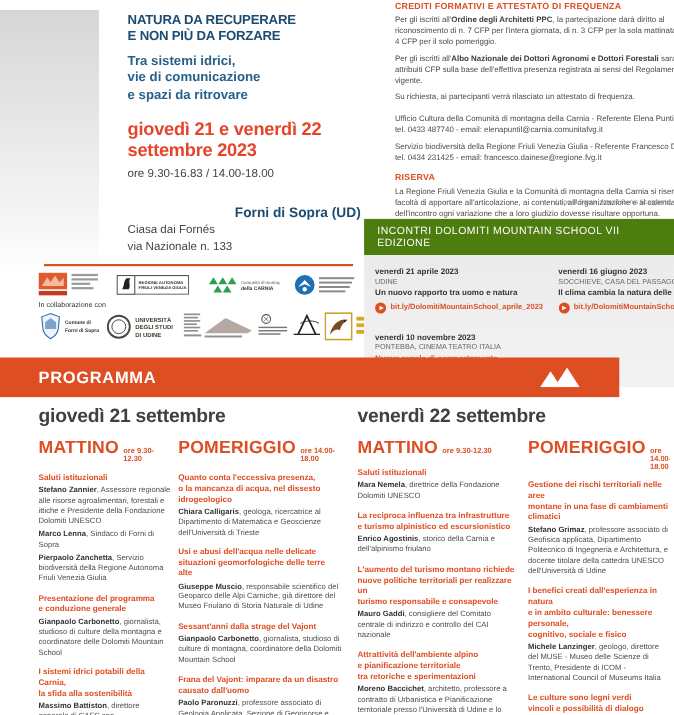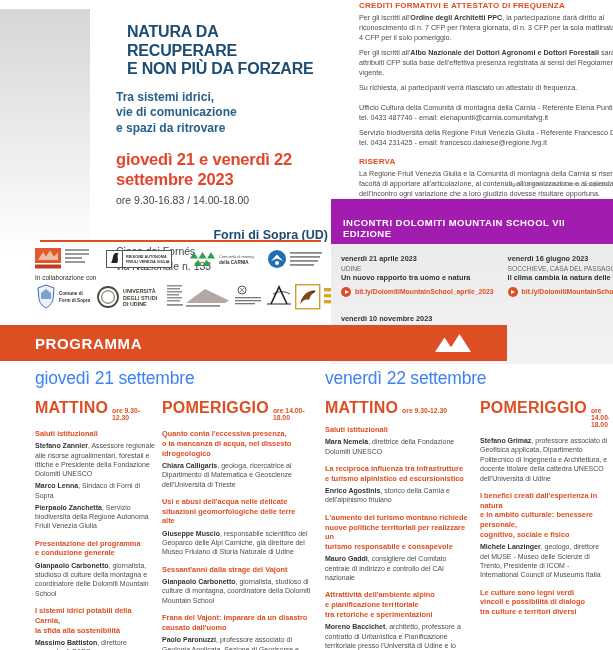--- a/index.html
+++ b/index.html
@@ -5,21 +5,21 @@
   html,body{margin:0;padding:0;background:#fff;}
   .page{position:relative;width:613px;height:650px;overflow:hidden;background:#fff;
         font-family:"Liberation Sans",sans-serif;color:#4c4c4c;}
 
   
   .photo-strip{position:absolute;left:0;top:9px;width:90px;height:242px;
     background:linear-gradient(180deg,#d6d6d6 0%,#e4e4e4 35%,#f4f4f4 75%,#ffffff 100%);}
 
   
   .hero{position:absolute;left:116px;top:12px;width:212px;}
-  .hero .title{margin:11px;font-size:16px;line-height:1.16;font-weight:bold;color:#1d4c72;
+  .hero .title{margin:0;font-size:12px;line-height:1.16;font-weight:bold;color:#1d4c72;
     letter-spacing:-0.2px;white-space:pre-line;}
   .hero .sub{margin-top:8px;font-size:12px;font-weight:bold;color:#27608a;line-height:1.3;white-space:pre-line;}
   .hero .date{margin-top:14px;font-size:16.5px;font-weight:bold;color:#e5452b;line-height:1.2;
     letter-spacing:-0.2px;white-space:pre-line;}
   .hero .hours{margin-top:4px;font-size:10.5px;color:#444;}
   .hero .venue{margin-top:22px;font-size:12.5px;font-weight:bold;color:#1d4c72;text-align:right;}
   .hero .venue-addr{margin-top:2px;font-size:10.5px;color:#444;line-height:1.4;white-space:pre-line;}
 
   .rule{position:absolute;left:40px;top:240px;width:281px;height:2px;background:#de4e23;}
 
@@ -33,41 +33,41 @@
   .info{position:absolute;left:331px;top:1px;width:278px;margin-left:28px;}
   .info .sec{margin-bottom:9px;}
   .info h3{margin:0 0 3px;font-size:8px;color:#de4e23;font-weight:bold;letter-spacing:.25px;}
   .info p{margin:0 0 5px;font-size:7.2px;color:#4c4c4c;line-height:1.4;white-space:pre-line;}
   .info p b{color:#3c3c3c;}
   .caption{position:absolute;left:331px;top:181px;width:278px;text-align:right;
     font-size:6px;color:#8c8c8c;}
 
   
   .dms{position:absolute;left:331px;top:199px;width:282px;}
-  .dms-head{background:#a21caf;color:#fff;font-weight:bold;font-size:9.5px;letter-spacing:.45px;
-    padding:18px 0 5px 12px;}
+  .dms-head{background:#4d7c0f;color:#fff;font-weight:normal;font-size:9.5px;letter-spacing:.45px;
+    padding:6px 0 5px 12px;}
   .dms-body{background:linear-gradient(180deg,#ebebeb,#f3f3f3);padding:10px 10px 12px;
     display:grid;grid-template-columns:1fr 1fr 1fr;column-gap:14px;row-gap:10px;}
   .ev-date{font-size:7.3px;font-weight:bold;color:#333;}
   .ev-place{font-size:6.6px;color:#666;margin-top:1.5px;}
   .ev-title{font-size:7.3px;font-weight:bold;color:#333;margin-top:1.5px;line-height:1.3;white-space:pre-line;}
   .ev-title.hl{color:#de4e23;}
   .ev-link{display:flex;align-items:center;gap:4px;margin-top:4.5px;}
   .play{width:10px;height:10px;border-radius:50%;background:#de4e23;position:relative;flex:0 0 10px;}
   .play::after{content:"";position:absolute;left:3.6px;top:2.6px;
     border-left:4px solid #fff;border-top:2.4px solid transparent;border-bottom:2.4px solid transparent;}
   .ev-link a{font-size:6.8px;font-weight:bold;color:#de4e23;text-decoration:none;}
 
   
-  .band{position:absolute;left:0;top:325px;width:507px;height:36px;background:#de4e23;
+  .band{position:absolute;left:0;top:325px;width:563px;height:36px;background:#de4e23;
     display:flex;align-items:center;}
   .band .label{color:#fff;font-weight:bold;font-size:15px;letter-spacing:.6px;margin-left:35px;}
   .band .mountains{position:absolute;right:33px;top:8px;}
 
-  .day-title{position:absolute;top:368px;font-size:17.5px;font-weight:normal;color:#3b82f6;letter-spacing:-0.2px;}
+  .day-title{position:absolute;top:368px;font-size:17.5px;font-weight:bold;color:#404040;letter-spacing:-0.2px;}
   #day1{left:35px;} #day2{left:325px;}
 
   
   .col{position:absolute;top:399px;height:251px;overflow:hidden;}
   #col1{left:35px;width:120px;}
   #col2{left:162px;width:152px;}
   #col3{left:325px;width:148px;}
   #col4{left:480px;width:129px;}
   .sess-head{display:flex;align-items:baseline;gap:4px;}
   .sess-label{font-size:16px;font-weight:bold;color:#de4e23;letter-spacing:.2px;}
@@ -362,20 +362,23 @@
 tra retoriche e sperimentazioni</div>
         <p class="speaker"><b>Moreno Baccichet</b>, architetto, professore a contratto di Urbanistica e Pianificazione territoriale presso l'Università di Udine e lo IUAV di Venezia</p>
       </div>
     </div>
   <div class="col" id="col4">
       <div class="sess-head">
         <span class="sess-label">POMERIGGIO</span>
         <span class="sess-hours">ore 14.00-18.00</span>
       </div>
       <div class="item">
+        <div class="item-title">Gestione dei rischi territoriali nelle aree
+montane in una fase di cambiamenti
+climatici</div>
         <p class="speaker"><b>Stefano Grimaz</b>, professore associato di Geofisica applicata, Dipartimento Politecnico di Ingegneria e Architettura, e docente titolare della cattedra UNESCO dell'Università di Udine</p>
       </div>
       <div class="item">
         <div class="item-title">I benefici creati dall'esperienza in natura
 e in ambito culturale: benessere personale,
 cognitivo, sociale e fisico</div>
         <p class="speaker"><b>Michele Lanzinger</b>, geologo, direttore del MUSE - Museo delle Scienze di Trento, Presidente di ICOM - International Council of Museums Italia</p>
       </div>
       <div class="item">
         <div class="item-title">Le culture sono legni verdi

